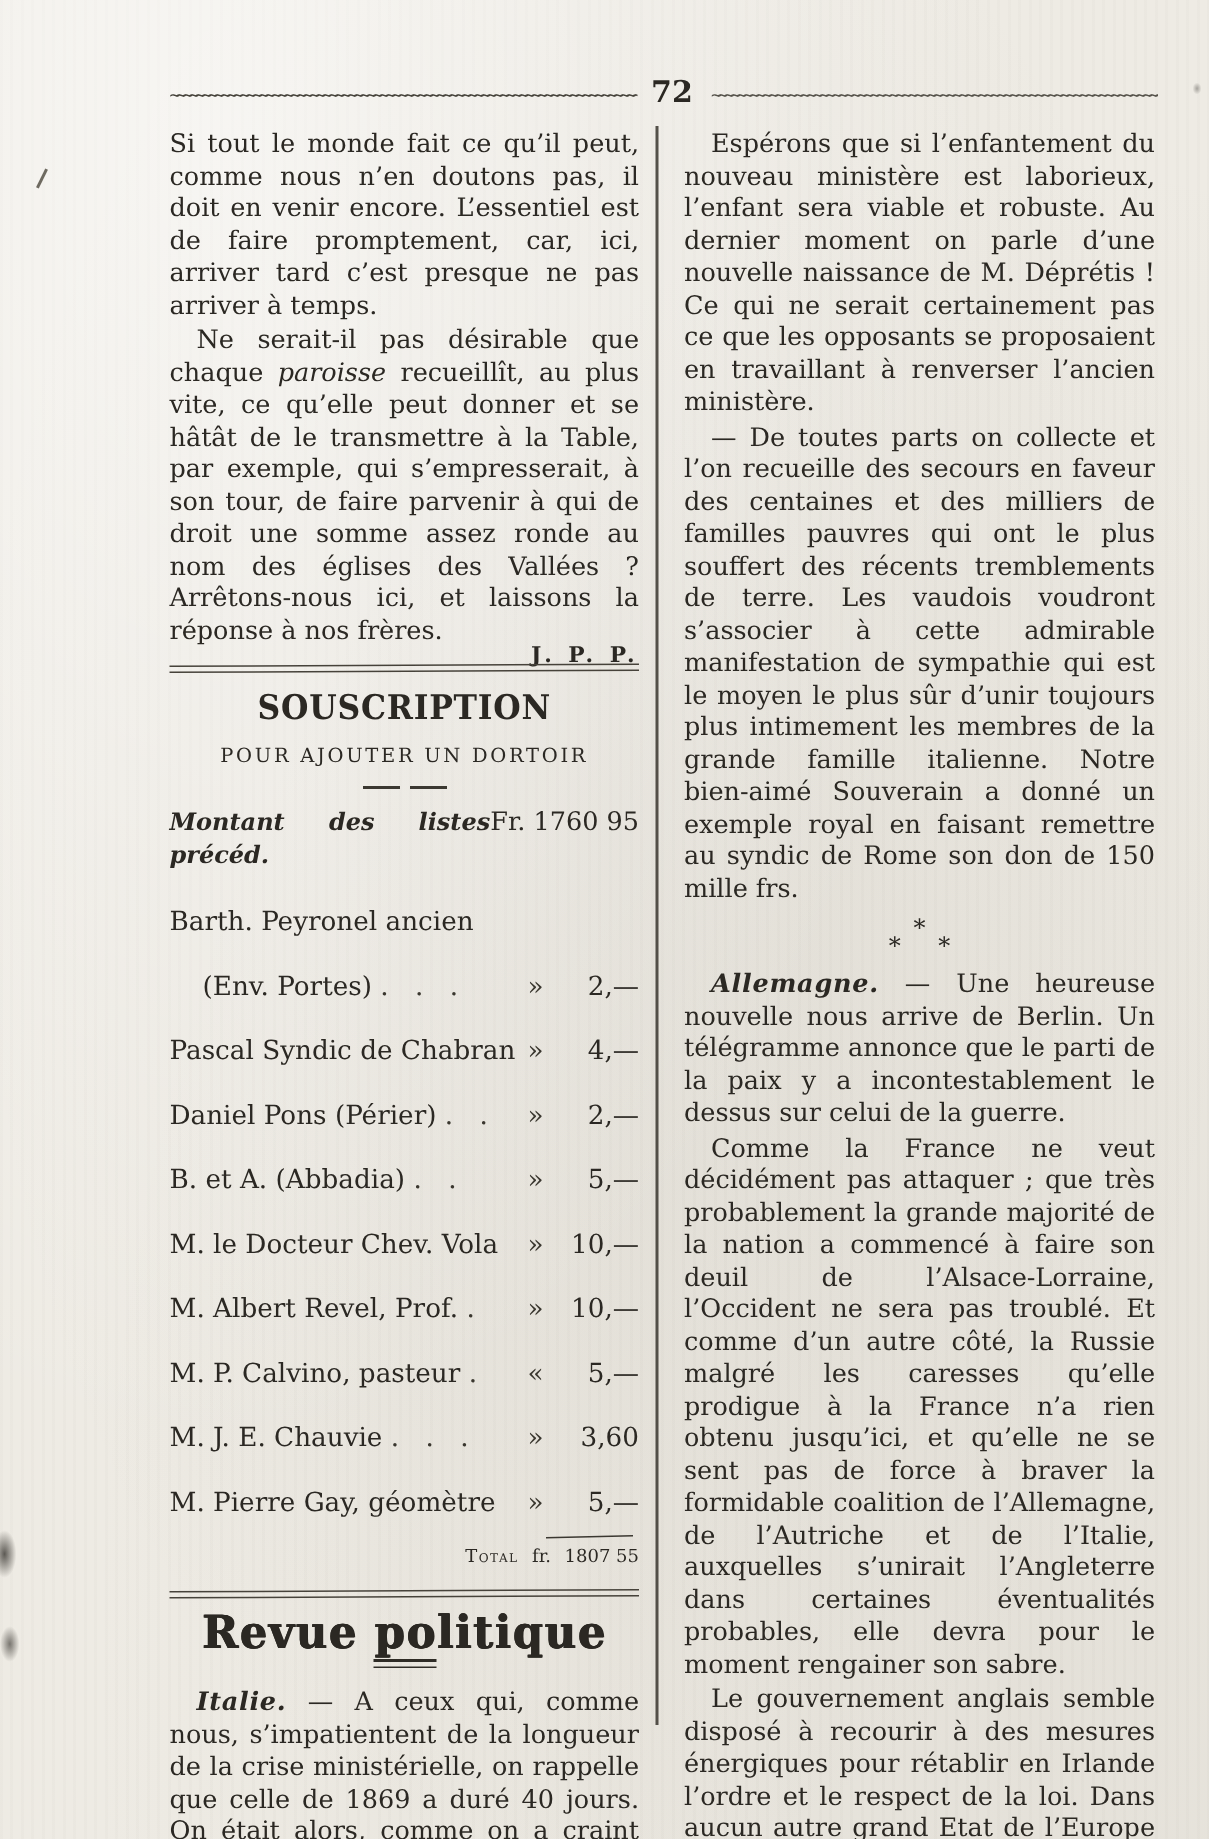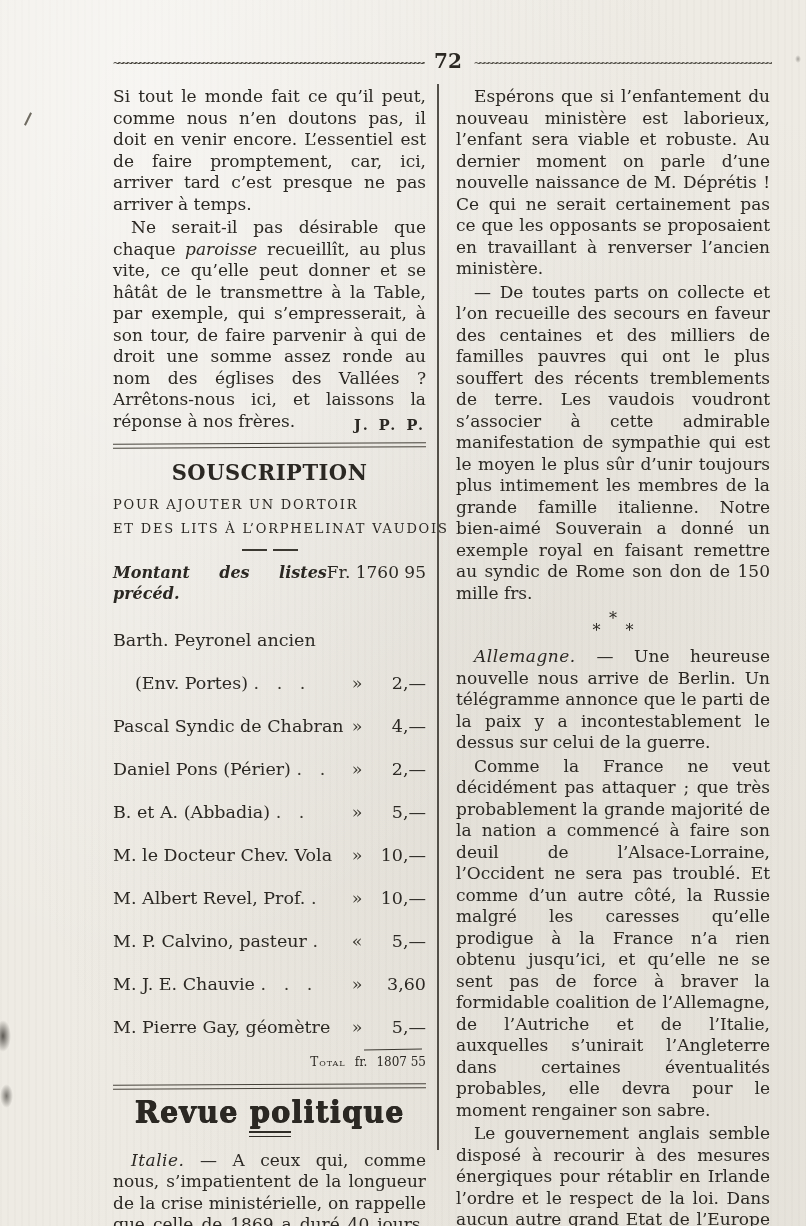--- a/index.html
+++ b/index.html
@@ -30,30 +30,30 @@
     position:absolute;left:424px;top:49px;width:48px;text-align:center;
     font-size:20px;font-weight:bold;color:#2b2823;
   }
   
   .divider{position:absolute;left:437px;top:84px;width:2px;height:1066px;background:#38352e;opacity:.85;}
   .col{position:absolute;top:86px;font-size:17px;line-height:21.5px;text-align:justify;}
   .col-left{left:113px;width:313px;}
   .col-right{left:456px;width:314px;}
   p{margin:0 0 2px 0;}
   .indent{text-indent:18px;}
-  .lead-label{font-weight:normal;font-style:italic;letter-spacing:.5px;}
+  .lead-label{font-weight:bold;font-style:italic;letter-spacing:.5px;}
   .ital{font-style:italic;}
-  .sig{float:right;font-size:14.5px;font-weight:bold;letter-spacing:3px;padding-top:3px;}
+  .sig{float:right;font-size:14.5px;font-weight:bold;letter-spacing:3px;padding-top:3px;margin-top:12px;}
   
   .separator{height:3px;border-top:1px solid #46423a;border-bottom:1px solid #46423a;margin:11px 0 13px;transform:rotate(-.25deg);}
   .dash-rule{width:56px;height:2px;margin:9px auto 11px;
     background:linear-gradient(to right,#3b3831 0 44%,transparent 44% 56%,#3b3831 56% 100%);}
   
   .sous-title{text-align:center;font-weight:bold;font-size:21px;letter-spacing:.5px;margin:4px 0 11px;transform:scaleY(1.08);}
-  .sous-sub{text-align:left;font-size:13px;letter-spacing:1.8px;margin:3px 0;white-space:nowrap;}
+  .sous-sub{text-align:center;font-size:13px;letter-spacing:1.8px;margin:3px 0;white-space:nowrap;}
   .montant{display:flex;justify-content:space-between;align-items:baseline;font-size:16px;margin:2px 0 6px;}
   .montant-label{font-style:italic;font-weight:bold;}
   .montant-value{font-size:17px;white-space:nowrap;}
   .entry{display:flex;align-items:baseline;font-size:17.5px;line-height:27px;text-align:left;}
   .entry-name{flex:1;white-space:nowrap;overflow:hidden;margin-top:16px;}
   .entry-name.pad{padding-left:22px;}
   .dots{letter-spacing:6px;color:#3a372f;}
   .entry-mark{width:26px;text-align:center;color:#3a372f;}
   .entry-amount{width:56px;text-align:right;white-space:nowrap;}
   .total-rule{width:58px;border-top:1px solid #3b3831;margin:8px 4px 2px auto;transform:rotate(-1.2deg);}
@@ -88,21 +88,20 @@
   <div class="divider"></div>
 
   <div class="col col-left">
     <p><span>Si tout le monde fait ce qu’il peut, comme nous n’en doutons pas, il doit en venir encore. L’essentiel est de faire promptement, car, ici, arriver tard c’est presque ne pas arriver à temps.</span></p>
     <p class="indent"><span>Ne serait-il pas désirable que chaque </span><span class="ital">paroisse</span><span> recueillît, au plus vite, ce qu’elle peut donner et se hâtât de le transmettre à la Table, par exemple, qui s’empresserait, à son tour, de faire parvenir à qui de droit une somme assez ronde au nom des églises des Vallées ? Arrêtons-nous ici, et laissons la réponse à nos frères.</span><span class="sig">J. P. P.</span></p>
 
     <div class="separator"></div>
 
     <div class="sous-title">SOUSCRIPTION</div>
     <div class="sous-sub">POUR AJOUTER UN DORTOIR</div>
-    <div class="sous-sub">ET DES LITS À L’ORPHELINAT VAUDOIS</div>
     <div class="dash-rule"></div>
 
     <div class="montant">
       <span class="montant-label">Montant des listes précéd.</span>
       <span class="montant-value">Fr. 1760 95</span>
     </div>
 
     <div>
       <div class="entry">
         <span class="entry-name"><span>Barth. Peyronel ancien</span></span>

